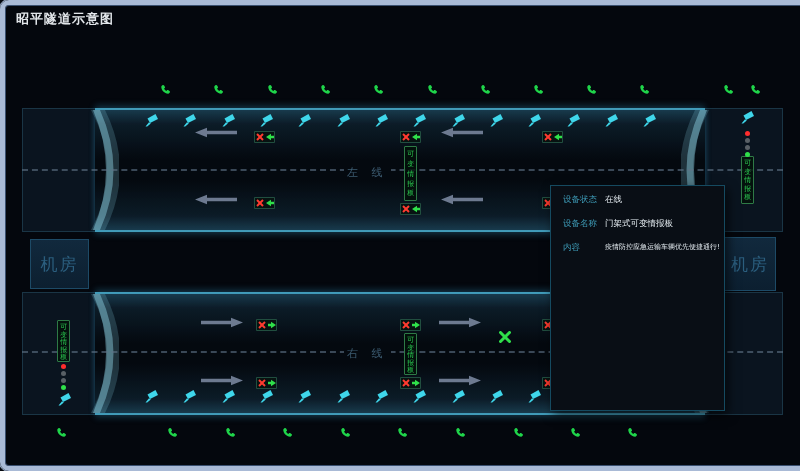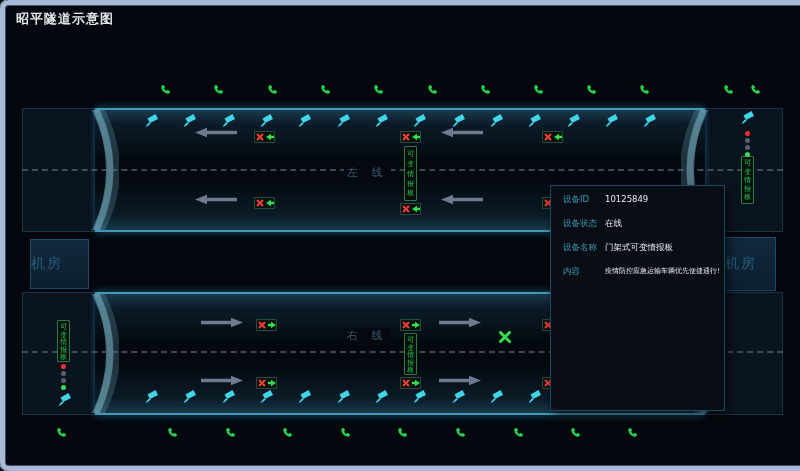--- a/index.html
+++ b/index.html
@@ -15,23 +15,23 @@
   .tube{position:absolute;left:95px;width:610px;box-sizing:border-box;z-index:2;
         border-top:2px solid rgba(72,170,202,.85);border-bottom:2px solid rgba(72,170,202,.85);
         background:linear-gradient(180deg, rgba(46,120,150,.38) 0, rgba(12,28,40,.95) 14px,
                    #04090f 42%, #04090f 58%, rgba(12,28,40,.95) calc(100% - 14px), rgba(46,120,150,.38) 100%);
         box-shadow:0 -3px 6px rgba(60,160,200,.25), 0 3px 6px rgba(60,160,200,.25);}
   .portal{position:absolute;top:0;z-index:3;}
   .strip-dash{position:absolute;left:22px;width:761px;height:0;
         border-top:2px dashed rgba(95,115,135,.6);z-index:3;}
   .line-label{position:absolute;color:#3d5c72;font-size:11px;letter-spacing:5px;
         background:#04090f;padding:0 3px;z-index:4;}
-  .room{position:absolute;display:flex;align-items:center;
+  .room{position:absolute;display:flex;align-items:center;justify-content:center;
         background:linear-gradient(180deg,#11293d,#0c1f30);border:1px solid #1d4a66;
-        color:#2b5e7e;font-size:14px;letter-spacing:2px;z-index:4;}
+        color:#2b5e7e;font-size:17px;letter-spacing:2px;z-index:4;}
   
   .dev{position:absolute;z-index:5;line-height:0;}
   .signal{position:absolute;z-index:5;width:21px;height:12px;display:flex;align-items:center;
         justify-content:center;gap:2px;background:rgba(8,18,16,.92);
         border:1px solid rgba(60,140,110,.5);border-radius:1px;box-sizing:border-box;}
   .vms{position:absolute;z-index:5;display:flex;flex-direction:column;align-items:center;
         justify-content:space-around;border:1px solid #2e7a46;background:rgba(3,16,9,.8);
         box-sizing:border-box;border-radius:1px;padding:2px 0;}
   .vms span{font-size:7.5px;color:#2bcf52;line-height:1;transform:scale(.92);}
   .dot{position:absolute;z-index:5;width:5px;height:5px;border-radius:50%;}
@@ -70,34 +70,30 @@
     <svg class="portal" style="left:-6px" width="30" height="119" viewBox="0 0 30 119">
       <path d="M2,0 Q34,59 2,119 L16,119 Q46,59 16,0 Z" fill="rgba(140,215,235,.20)"></path>
       <path d="M4,0 Q30,59 4,119 L11,119 Q38,59 11,0 Z" fill="rgba(150,222,240,.42)"></path>
     </svg>
     <svg class="portal" style="right:-6px" width="30" height="119" viewBox="0 0 30 119">
       <path d="M28,0 Q-4,59 28,119 L14,119 Q-16,59 14,0 Z" fill="rgba(140,215,235,.20)"></path>
       <path d="M26,0 Q0,59 26,119 L19,119 Q-8,59 19,0 Z" fill="rgba(150,222,240,.42)"></path>
     </svg>
   </div>
   <div class="strip-dash" style="top:351px"></div>
-  <div class="line-label" style="left:344px;top:328px">右 线</div>
+  <div class="line-label" style="left:344px;top:346px">右 线</div>
 
   <div class="room" style="left:30px;top:239px;width:57px;height:48px">
     <span>机房</span>
   </div>
   <div class="room" style="left:724px;top:237px;width:50px;height:52px">
     <span>机房</span>
   </div>
 
   <div class="tooltip">
-    <div class="tip-row">
-      <span class="tip-label">设备ID</span>
-      <span class="tip-value">10125849</span>
-    </div>
     <div class="tip-row">
       <span class="tip-label">设备状态</span>
       <span class="tip-value">在线</span>
     </div>
     <div class="tip-row">
       <span class="tip-label">设备名称</span>
       <span class="tip-value">门架式可变情报板</span>
     </div>
     <div class="tip-row">
       <span class="tip-label">内容</span>

